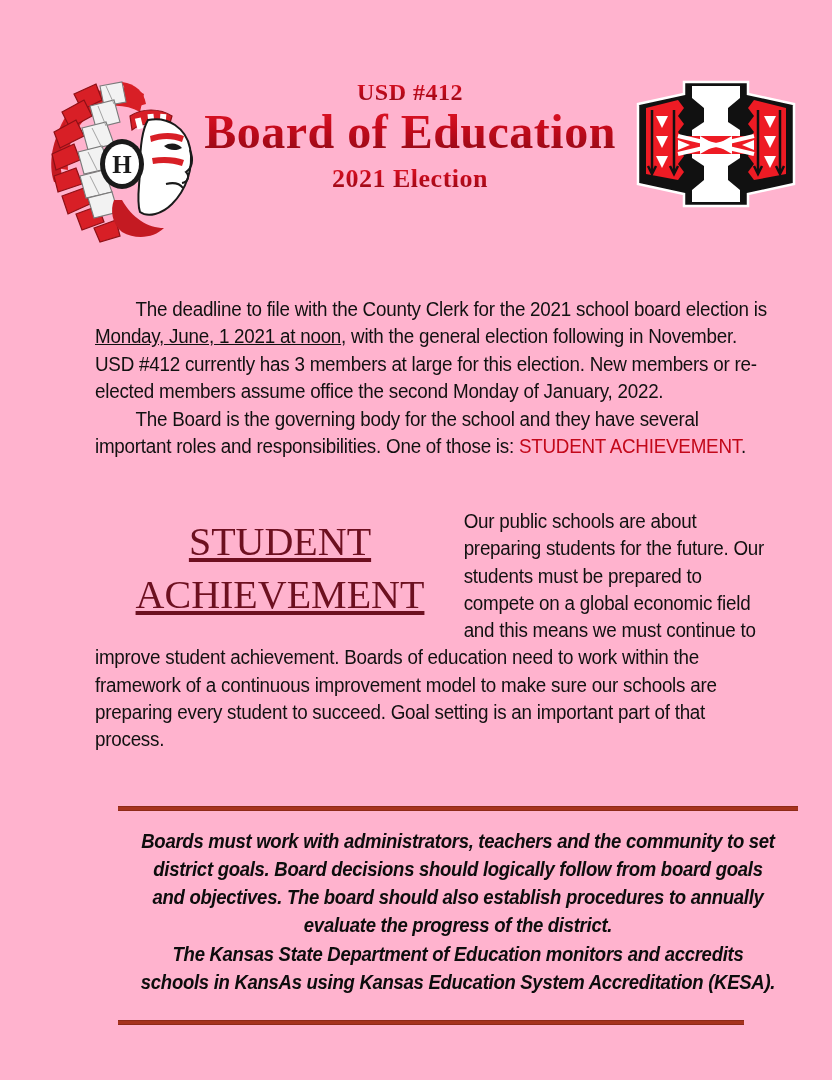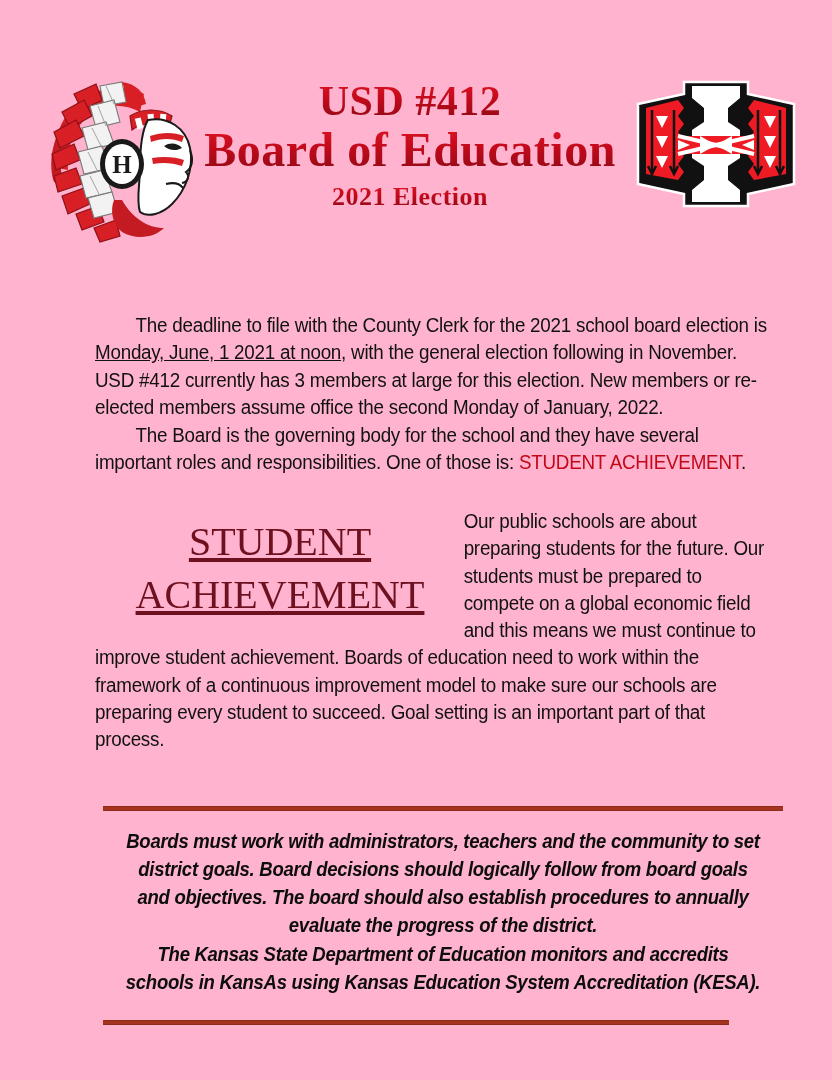--- a/index.html
+++ b/index.html
@@ -58,29 +58,29 @@
     color: #c3081a;
     letter-spacing: 0.5px;
     line-height: 1.0;
     background: linear-gradient(180deg, #e01525 0%, #c20a1b 45%, #8d0a16 100%);
     -webkit-background-clip: text;
     background-clip: text;
     -webkit-text-fill-color: transparent;
     text-shadow: none;
     white-space: nowrap;
   }
-  .title-small  { font-size: 42px; margin-bottom: 4px; }
+  .title-small  { font-size: 24px; margin-bottom: 4px; }
   .title-large  { font-size: 48px; margin-bottom: 10px; }
   .title-medium { font-size: 26px; }
 
   
   .content {
     position: absolute;
     left: 95px;
-    top: 312px;
+    top: 296px;
     width: 700px;
   }
 
   .body-text {
     font-family: "Liberation Sans", sans-serif;
     font-size: 19.5px;
     line-height: 1.40;
     color: #111111;
     letter-spacing: -0.25px;
     text-align: left;
@@ -129,21 +129,21 @@
     line-height: 1.40;
     color: #111111;
     letter-spacing: -0.25px;
     transform: scaleX(0.965);
     transform-origin: left top;
   }
 
   
   .quote-box {
     position: absolute;
-    left: 103px;
+    left: 118px;
     top: 806px;
     width: 680px;
   }
 
   .rule {
     height: 5px;
     background: #a6331e;
     border-top: 1px solid #8e2a18;
     border-bottom: 1px solid #8e2a18;
     box-sizing: border-box;

